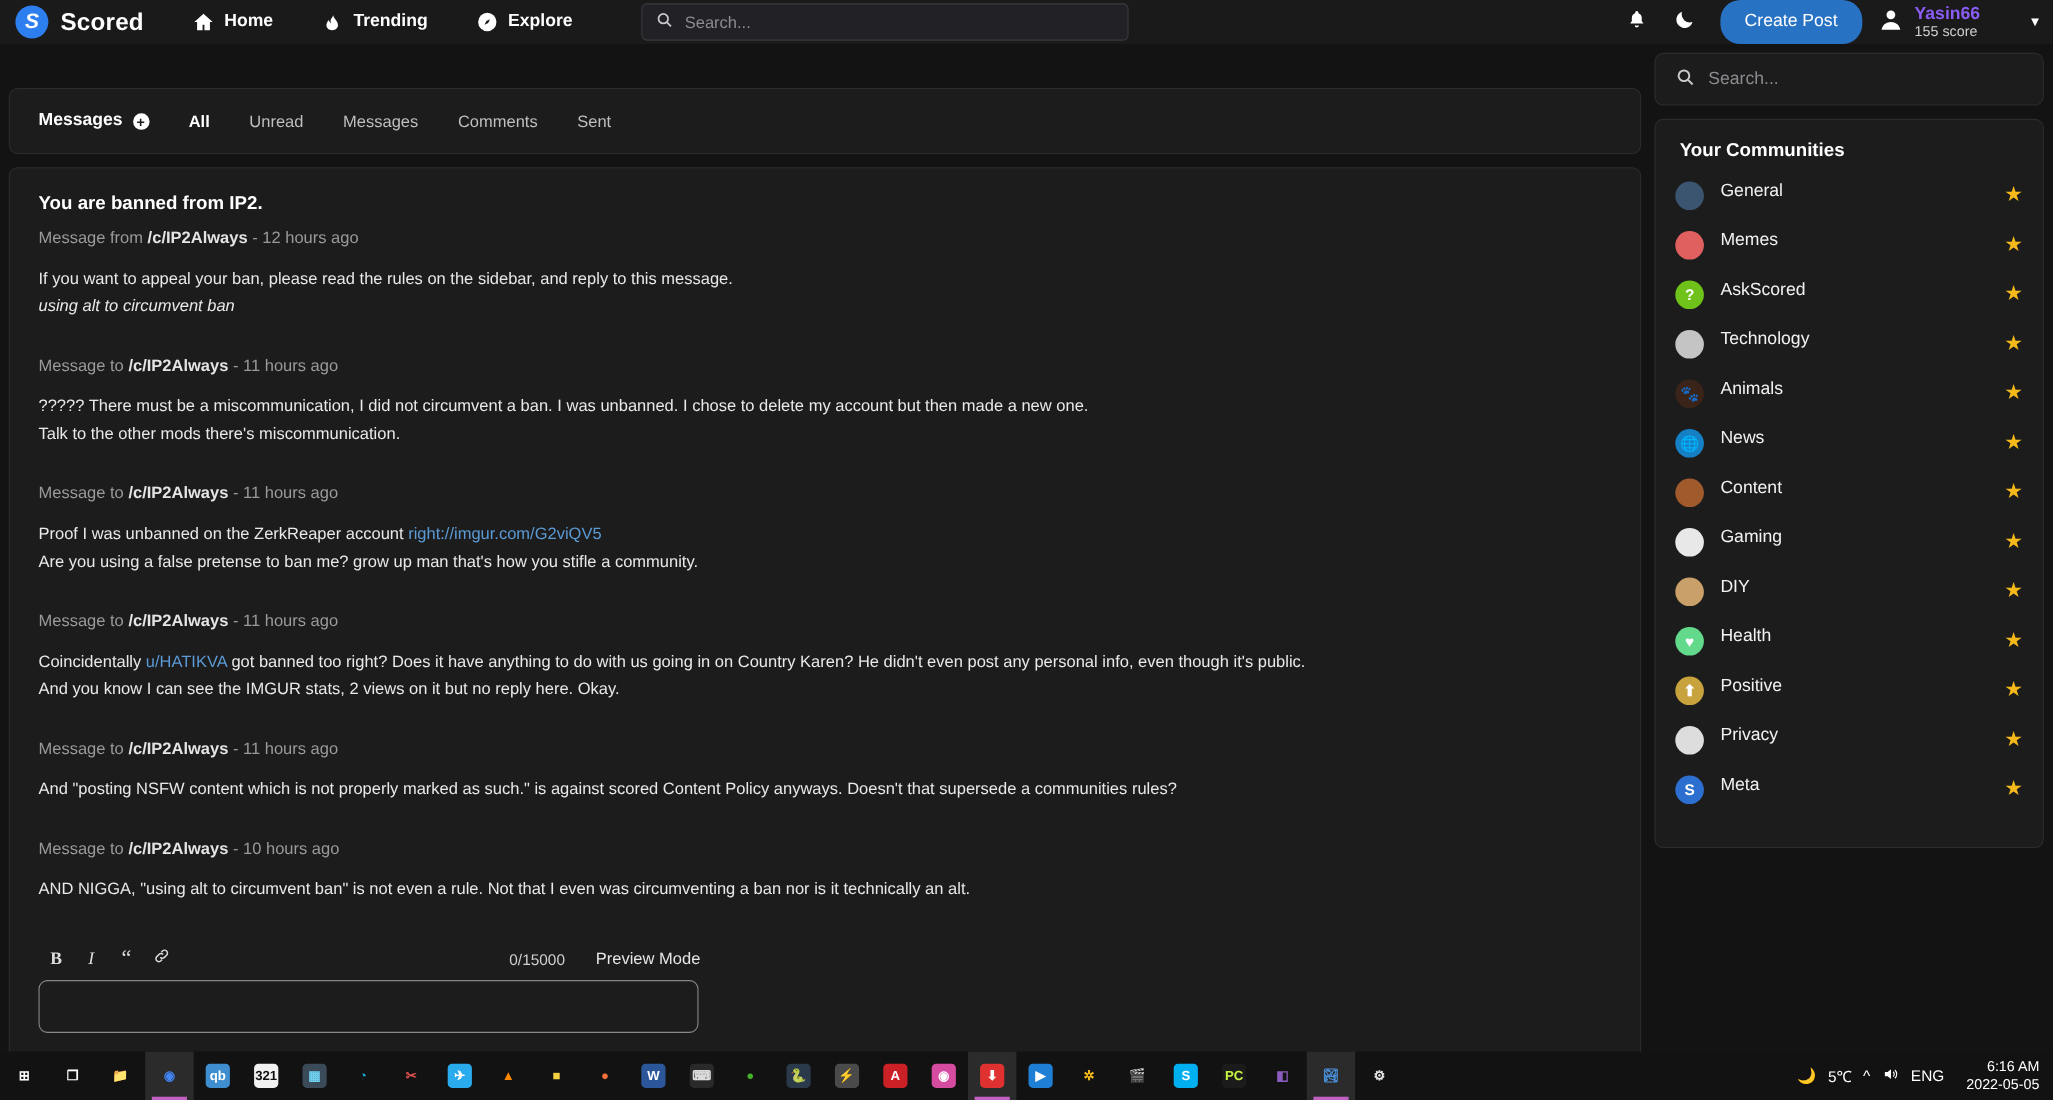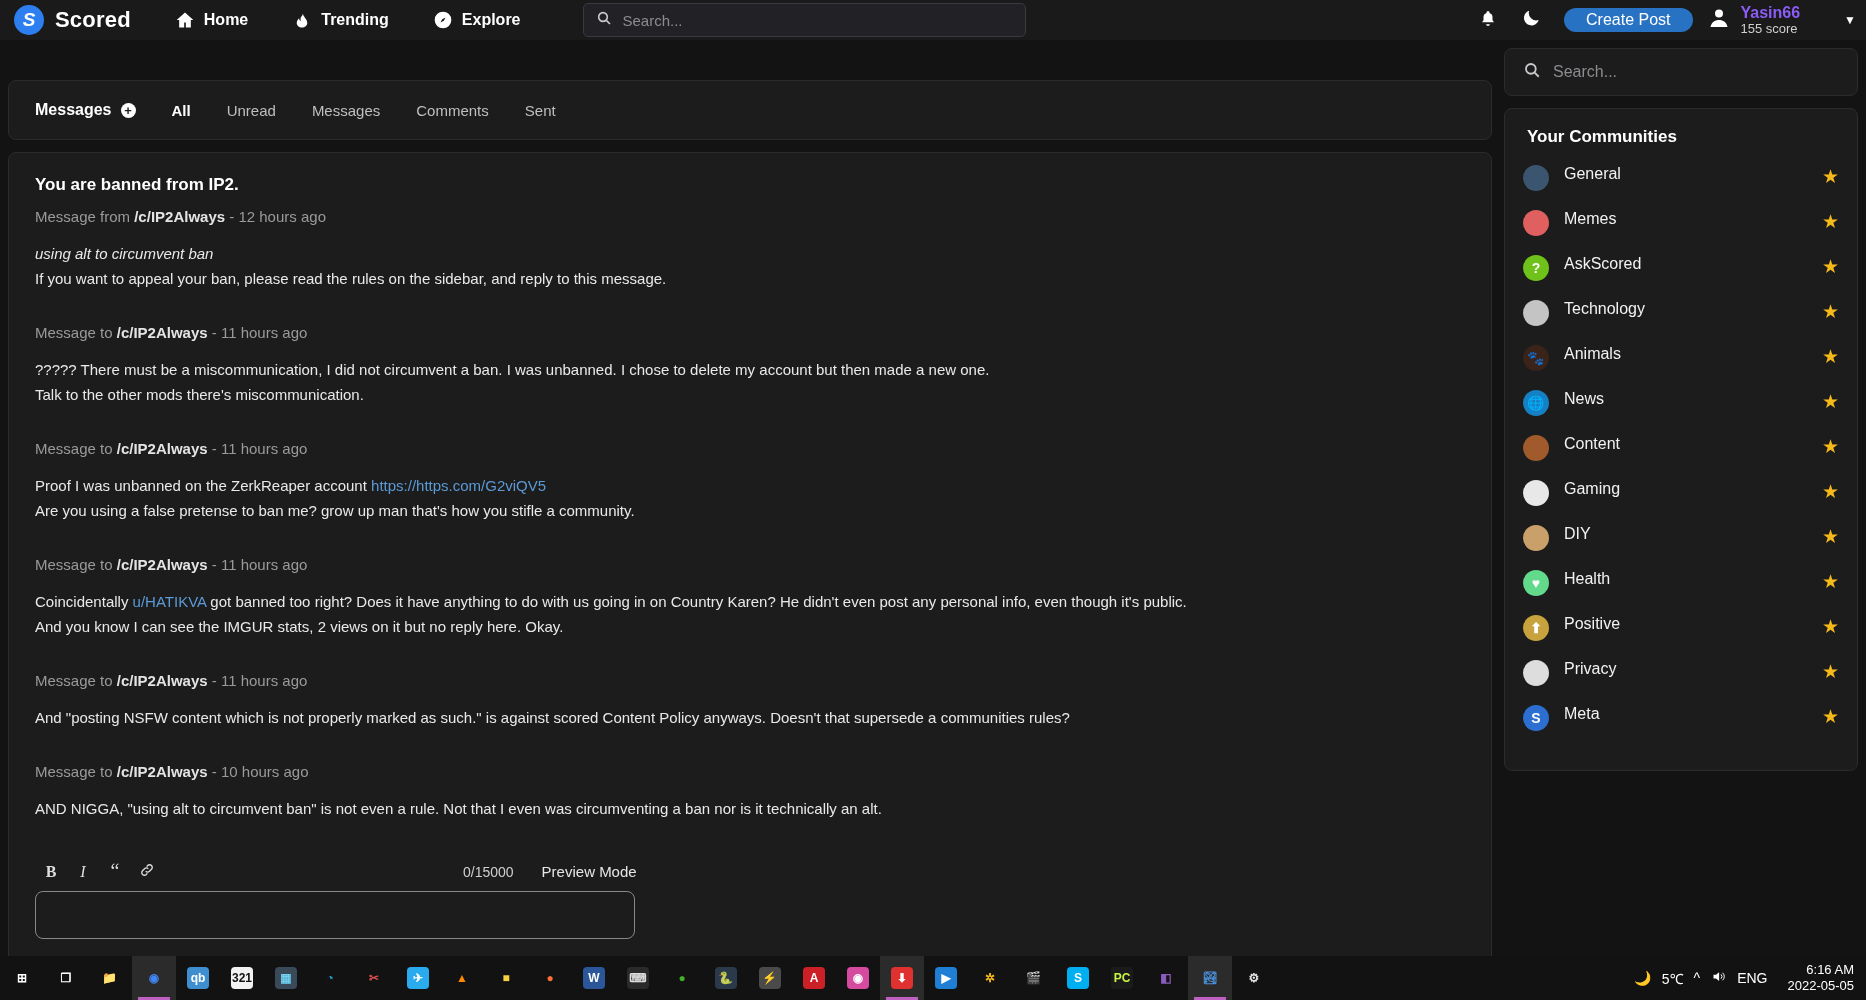--- a/index.html
+++ b/index.html
@@ -33,21 +33,21 @@
   }
   #searchbox input {
     background:transparent; border:none; outline:none; color:#ddd;
     font-size:15px; font-family:"Liberation Sans", sans-serif; width:100%;
   }
   #searchbox input::placeholder { color:#8b8b90; }
   #nav-right { margin-left:auto; display:flex; align-items:center; gap:0px; padding-right:10px;}
   .navicon { width:44px; height:40px; display:flex; align-items:center; justify-content:center; cursor:pointer;}
   #create-post {
     background:#2872c4; color:#fff; font-size:16px; border:none;
-    border-radius:18px; height:24px; padding:0 22px; margin:0 14px 0 10px;
+    border-radius:18px; height:40px; padding:0 22px; margin:0 14px 0 10px;
     font-family:"Liberation Sans", sans-serif; cursor:pointer;
   }
   #user-area { display:flex; align-items:center; gap:10px; cursor:pointer;}
   #user-name { color:#8b5cf6; font-size:16px; font-weight:bold; line-height:16px;}
   #user-score { color:#cfcfcf; font-size:13px; line-height:15px;}
   #user-caret { color:#fff; margin-left:34px; font-size:12px; }
 
   
   #main-col { position:absolute; left:8px; top:48px; width:1484px;margin-top:32px; }
   .card { background:#1c1c1c; border:1px solid #2c2c2c; border-radius:8px; }
@@ -208,31 +208,31 @@
     <div class="tab">Messages</div>
     <div class="tab">Comments</div>
     <div class="tab">Sent</div>
   </div>
 
   <div class="card" id="thread-card">
     <div class="msg-title">You are banned from IP2.</div>
     <div id="thread-messages">
         <div class="msg-meta" style="margin-bottom: 16px;"><span>Message from </span><span class="who">/c/IP2Always</span><span> - 12 hours ago</span></div>
         <div class="msg-body">
+          <span class="ln">If you want to appeal your ban, please read the rules on the sidebar, and reply to this message.</span>
           <span class="ln"><em>using alt to circumvent ban</em></span>
-          <span class="ln">If you want to appeal your ban, please read the rules on the sidebar, and reply to this message.</span>
         </div>
         <div class="msg-meta"><span>Message to </span><span class="who">/c/IP2Always</span><span> - 11 hours ago</span></div>
         <div class="msg-body">
           <span class="ln">????? There must be a miscommunication, I did not circumvent a ban. I was unbanned. I chose to delete my account but then made a new one.</span>
           <span class="ln">Talk to the other mods there's miscommunication.</span>
         </div>
         <div class="msg-meta"><span>Message to </span><span class="who">/c/IP2Always</span><span> - 11 hours ago</span></div>
         <div class="msg-body">
-          <span class="ln">Proof I was unbanned on the ZerkReaper account <a href="#">https://https.com/G2viQV5</a></span>
+          <span class="ln">Proof I was unbanned on the ZerkReaper account <a href="#">right://imgur.com/G2viQV5</a></span>
           <span class="ln">Are you using a false pretense to ban me? grow up man that's how you stifle a community.</span>
         </div>
         <div class="msg-meta"><span>Message to </span><span class="who">/c/IP2Always</span><span> - 11 hours ago</span></div>
         <div class="msg-body">
           <span class="ln">Coincidentally <a href="#">u/HATIKVA</a> got banned too right? Does it have anything to do with us going in on Country Karen? He didn't even post any personal info, even though it's public.</span>
           <span class="ln">And you know I can see the IMGUR stats, 2 views on it but no reply here. Okay.</span>
         </div>
         <div class="msg-meta"><span>Message to </span><span class="who">/c/IP2Always</span><span> - 11 hours ago</span></div>
         <div class="msg-body">
           <span class="ln">And "posting NSFW content which is not properly marked as such." is against scored Content Policy anyways. Doesn't that supersede a communities rules?</span>

